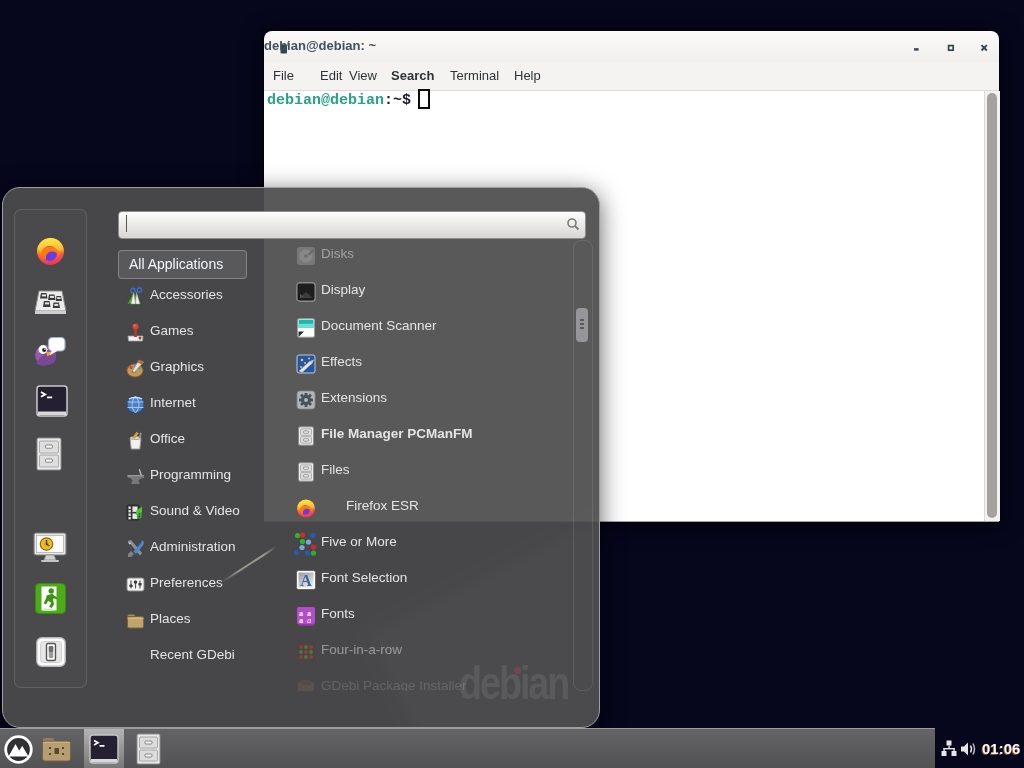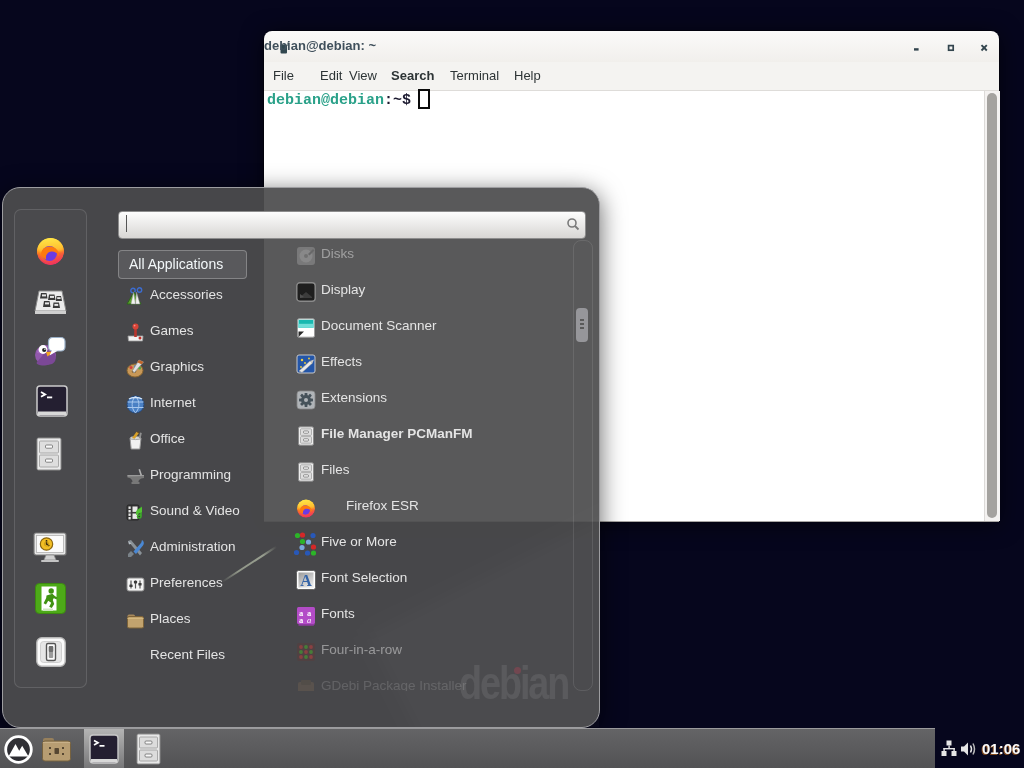--- a/index.html
+++ b/index.html
@@ -287,21 +287,21 @@
     </svg>
     <div class="abs" style="left:147px;top:387px;">Preferences</div>
 
     <svg class="abs" style="left:123px;top:423px;" width="19" height="19" viewBox="0 0 19 19">
       <path d="M1.5 5 Q1.5 3.5 3 3.5 L7.5 3.5 Q9 3.5 9 5 L9 6 L1.5 6 Z" fill="#a8895c"></path>
       <rect x="1.5" y="5.5" width="16" height="11.5" rx="1.5" fill="#c2a36e" stroke="#7c6238" stroke-width="1"></rect>
       <path d="M1.5 8 L17.5 8 L17.5 7 L1.5 7 Z" fill="#d4b87e"></path>
     </svg>
     <div class="abs" style="left:147px;top:423px;">Places</div>
 
-    <div class="abs" style="left:147px;top:459px;">Recent Files</div>
+    <div class="abs" style="left:147px;top:459px;">Recent GDebi</div>
   </div>
 
   <div id="apps" style="position:absolute;left:280px;top:50px;width:290px;height:453px;
        font-size:13.5px;color:#e4e4e4;overflow:hidden;">
     
     <g></g>
     <svg class="abs" style="left:13px;top:8px;opacity:0.5;" width="20" height="20" viewBox="0 0 20 20">
       <rect x="1" y="1" width="18" height="18" rx="3" fill="#9a9a9a"></rect>
       <circle cx="10" cy="10" r="6.5" fill="#b8b8b8"></circle>
         <circle cx="10" cy="10" r="2" fill="#888"></circle>

